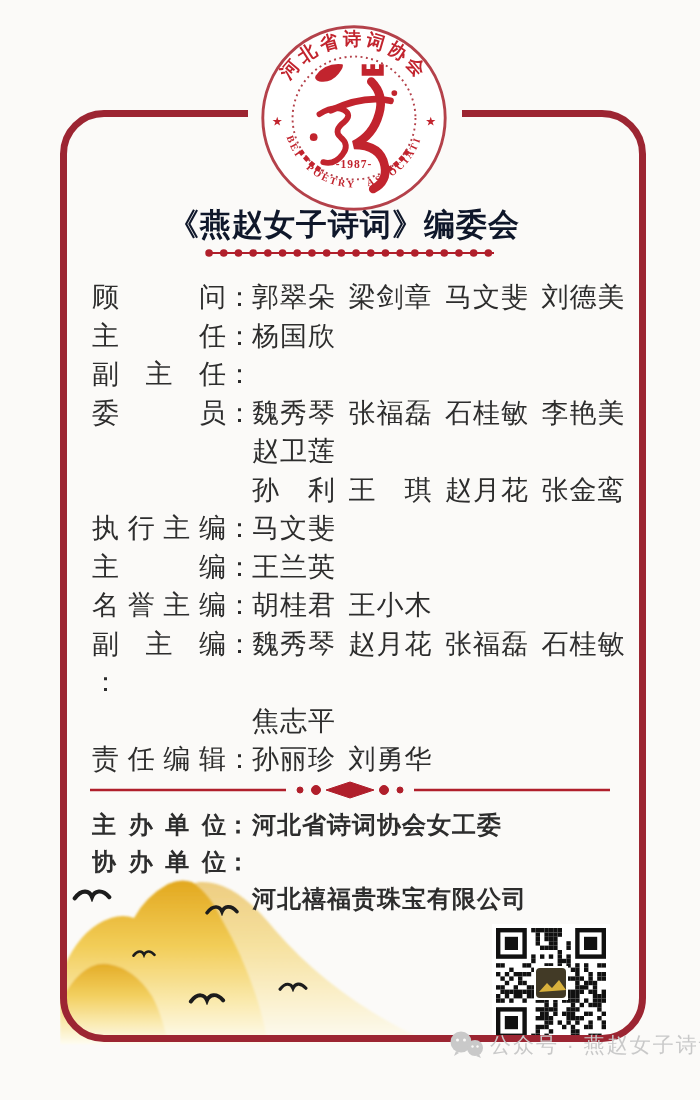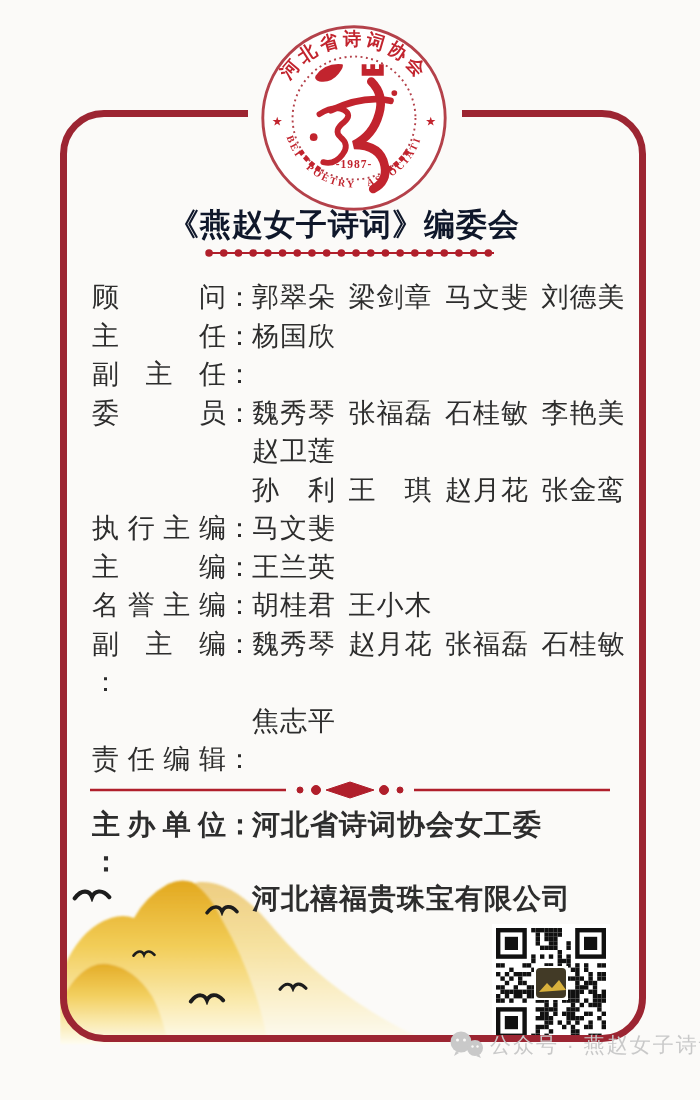--- a/index.html
+++ b/index.html
@@ -18,21 +18,21 @@
   .cal-f{fill:var(--logo-red);}
   .cal-s{fill:none;stroke:var(--logo-red);stroke-linecap:round;}
   .wall{fill:none;stroke:var(--logo-red);stroke-width:5;stroke-dasharray:5 3;}
   
   .title{position:absolute;left:0;top:204px;width:688px;text-align:center;font-size:31px;
          font-weight:bold;color:#0f172a;letter-spacing:1px;z-index:4;}
   .beads{position:absolute;left:204px;top:247px;width:292px;height:12px;z-index:4;}
   
   .roster{position:absolute;left:92px;top:278px;width:540px;font-size:27px;line-height:38.5px;
           font-weight:500;z-index:4;}
-  .orgs{position:absolute;left:92px;top:806px;width:560px;font-size:28px;line-height:37px;
+  .orgs{position:absolute;left:92px;top:806px;width:560px;font-size:24px;line-height:37px;
         font-weight:600;z-index:4;}
   .row{display:flex;align-items:flex-end;}
   .lbl{flex:none;width:134px;text-align:justify;text-align-last:justify;}
   .colon{flex:none;width:26px;}
   .nm{white-space:pre;letter-spacing:1px;word-spacing:4px;}
   
   .divider{position:absolute;left:88px;top:779px;width:524px;height:22px;z-index:4;}
   .dvl{stroke:var(--bead-red);fill:var(--bead-red);}
   
   .mountains{position:absolute;left:60px;top:868px;width:400px;height:178px;z-index:1;}
@@ -425,20 +425,21 @@
 
   <div class="row">
         <span class="lbl"></span>
         <span class="colon" style="visibility: hidden;">：</span>
         <span class="nm">焦志平</span>
       </div>
 
   <div class="row">
         <span class="lbl">责任编辑</span>
         <span class="colon">：</span>
+        <span class="nm">孙丽珍 刘勇华</span>
       </div>
 </div>
 
   <svg class="divider" viewBox="0 0 524 22">
     <line class="dvl" x1="2" y1="11" x2="198" y2="11" stroke-width="2.6"></line>
     <circle class="dvl" cx="212" cy="11" r="3"></circle>
     <circle class="dvl" cx="228" cy="11" r="4.5"></circle>
     <polygon class="dvl" points="238,11 262,3 286,11 262,19"></polygon>
     <circle class="dvl" cx="296" cy="11" r="4.5"></circle>
     <circle class="dvl" cx="312" cy="11" r="3"></circle>
@@ -446,20 +447,21 @@
   </svg>
 
   <div class="orgs" id="orgs">
   <div class="row">
         <span class="lbl">主办单位</span>
         <span class="colon">：</span>
         <span class="nm">河北省诗词协会女工委</span>
       </div>
 
   <div class="row">
+        <span class="lbl">协办单位</span>
         <span class="colon">：</span>
       </div>
 
   <div class="row">
         <span class="lbl"></span>
         <span class="colon" style="visibility: hidden;">：</span>
         <span class="nm">河北禧福贵珠宝有限公司</span>
       </div>
 </div>
 

